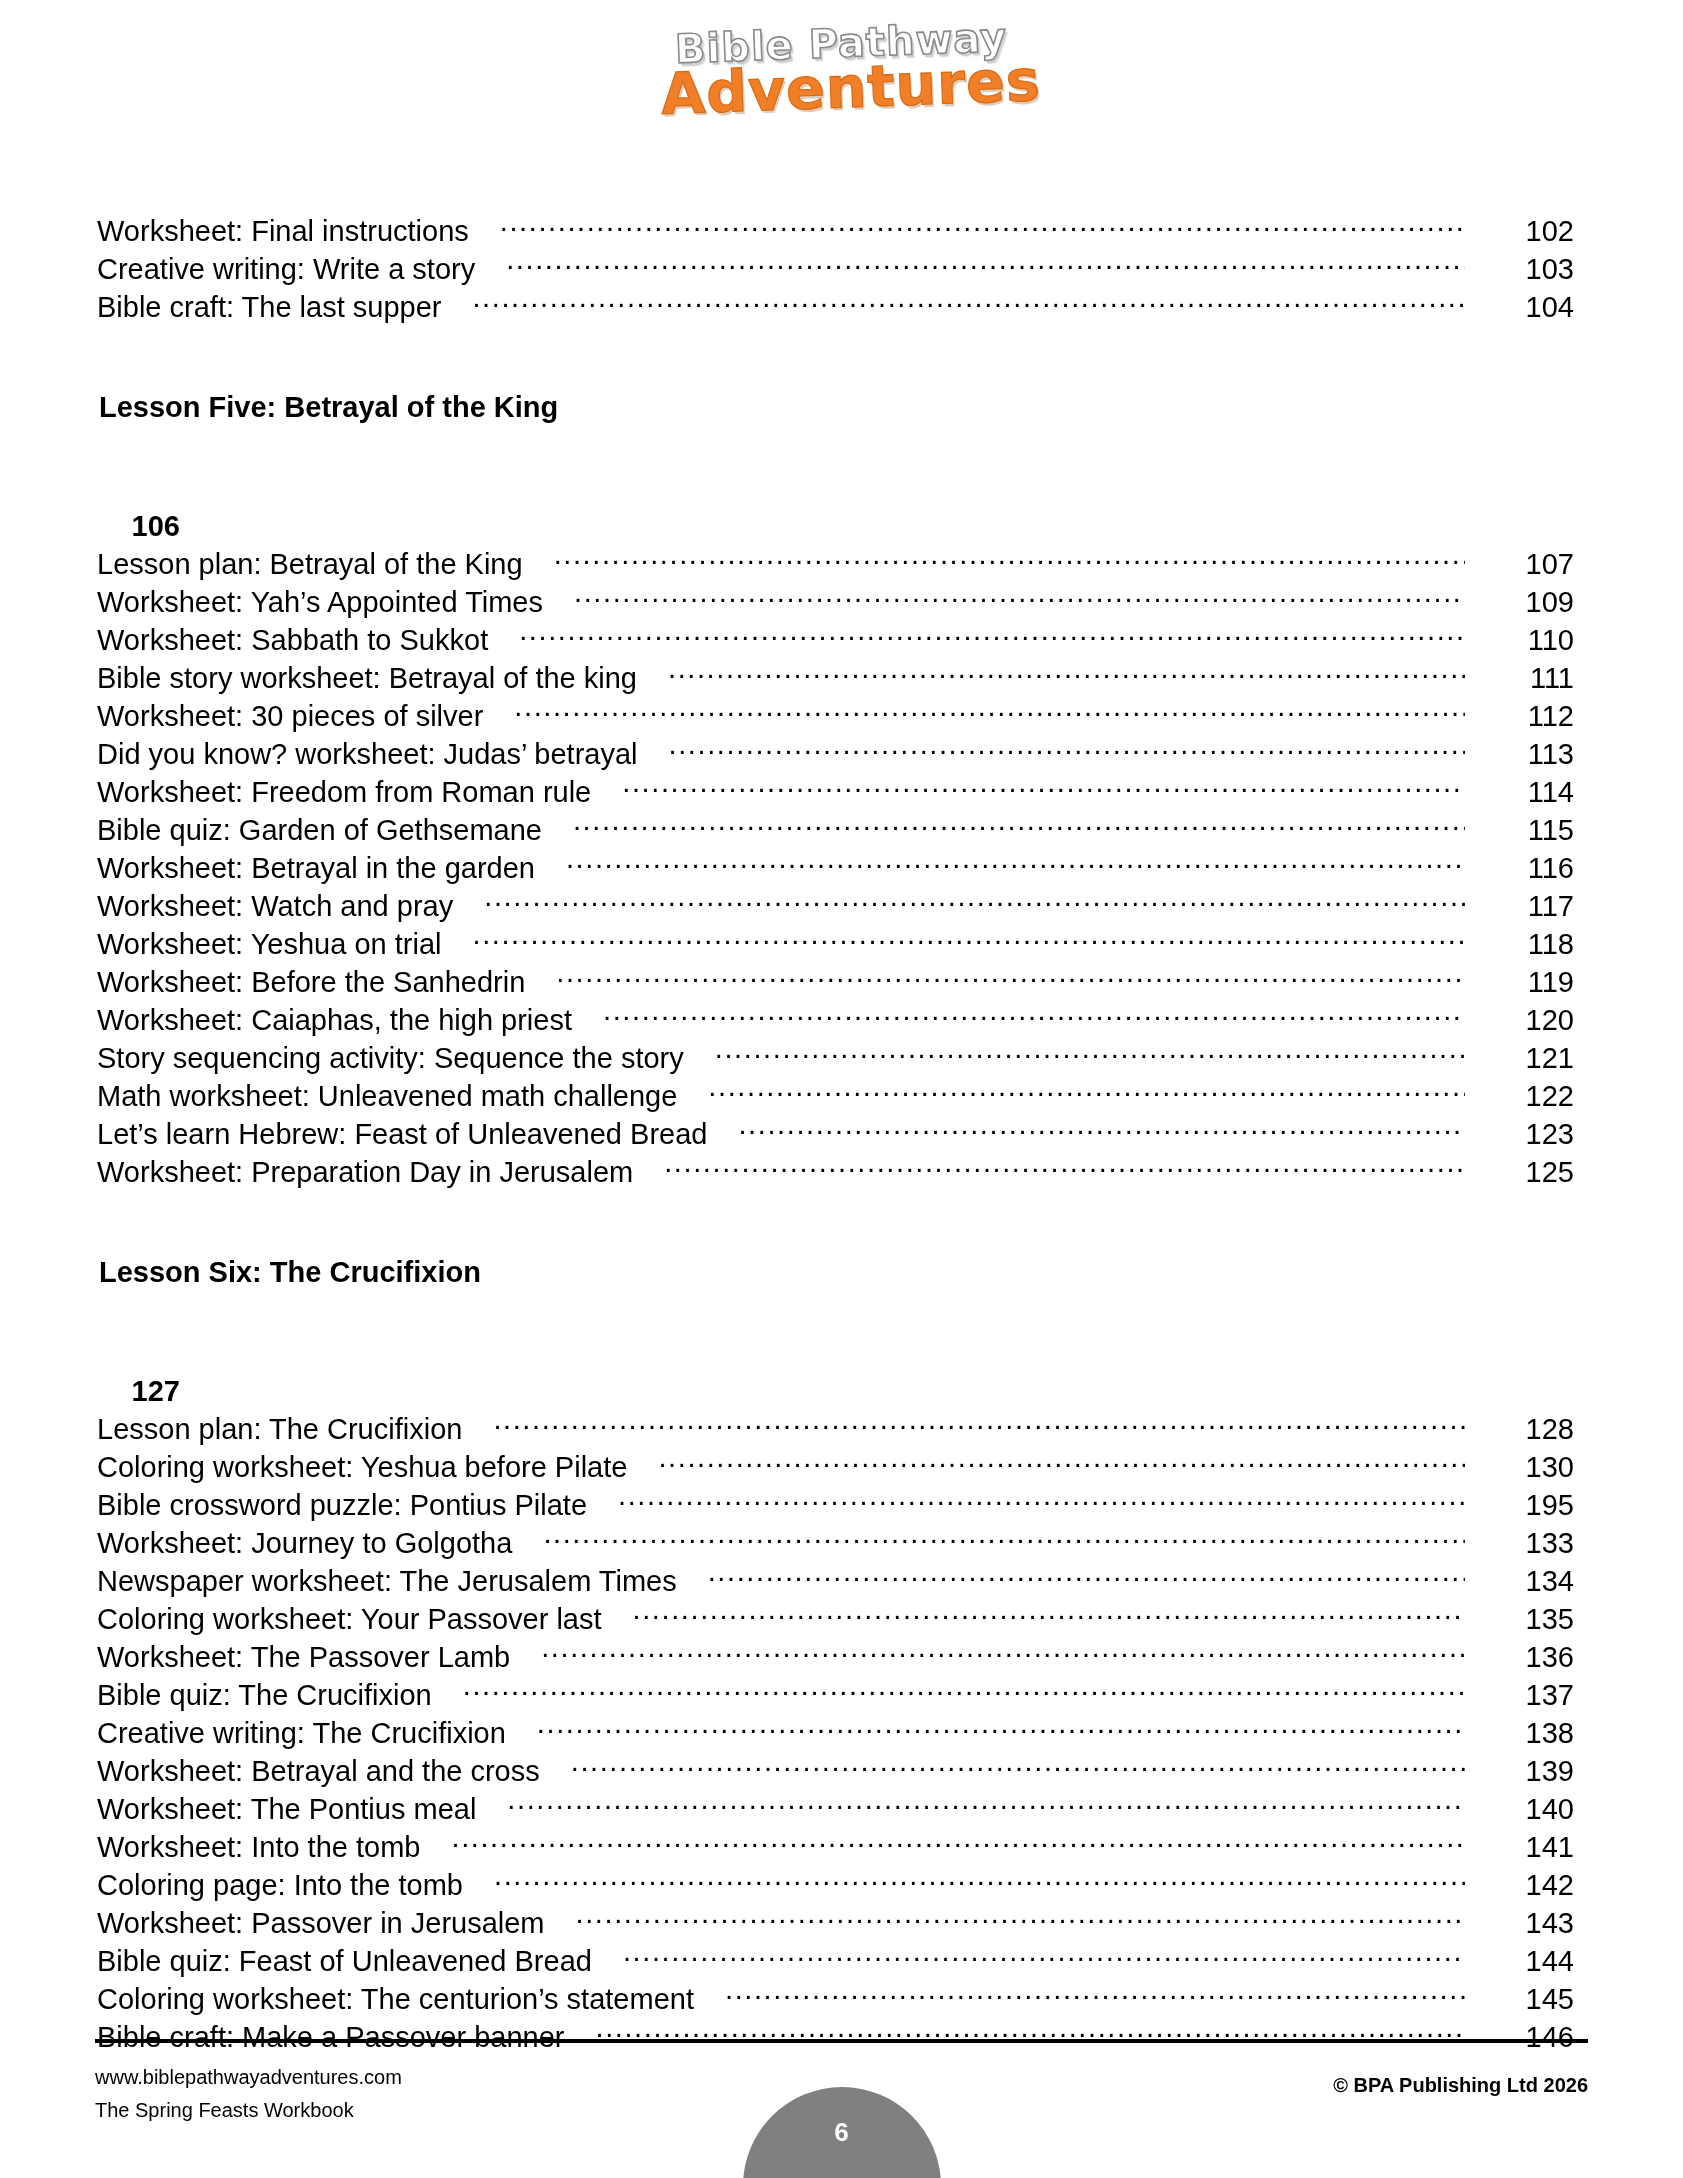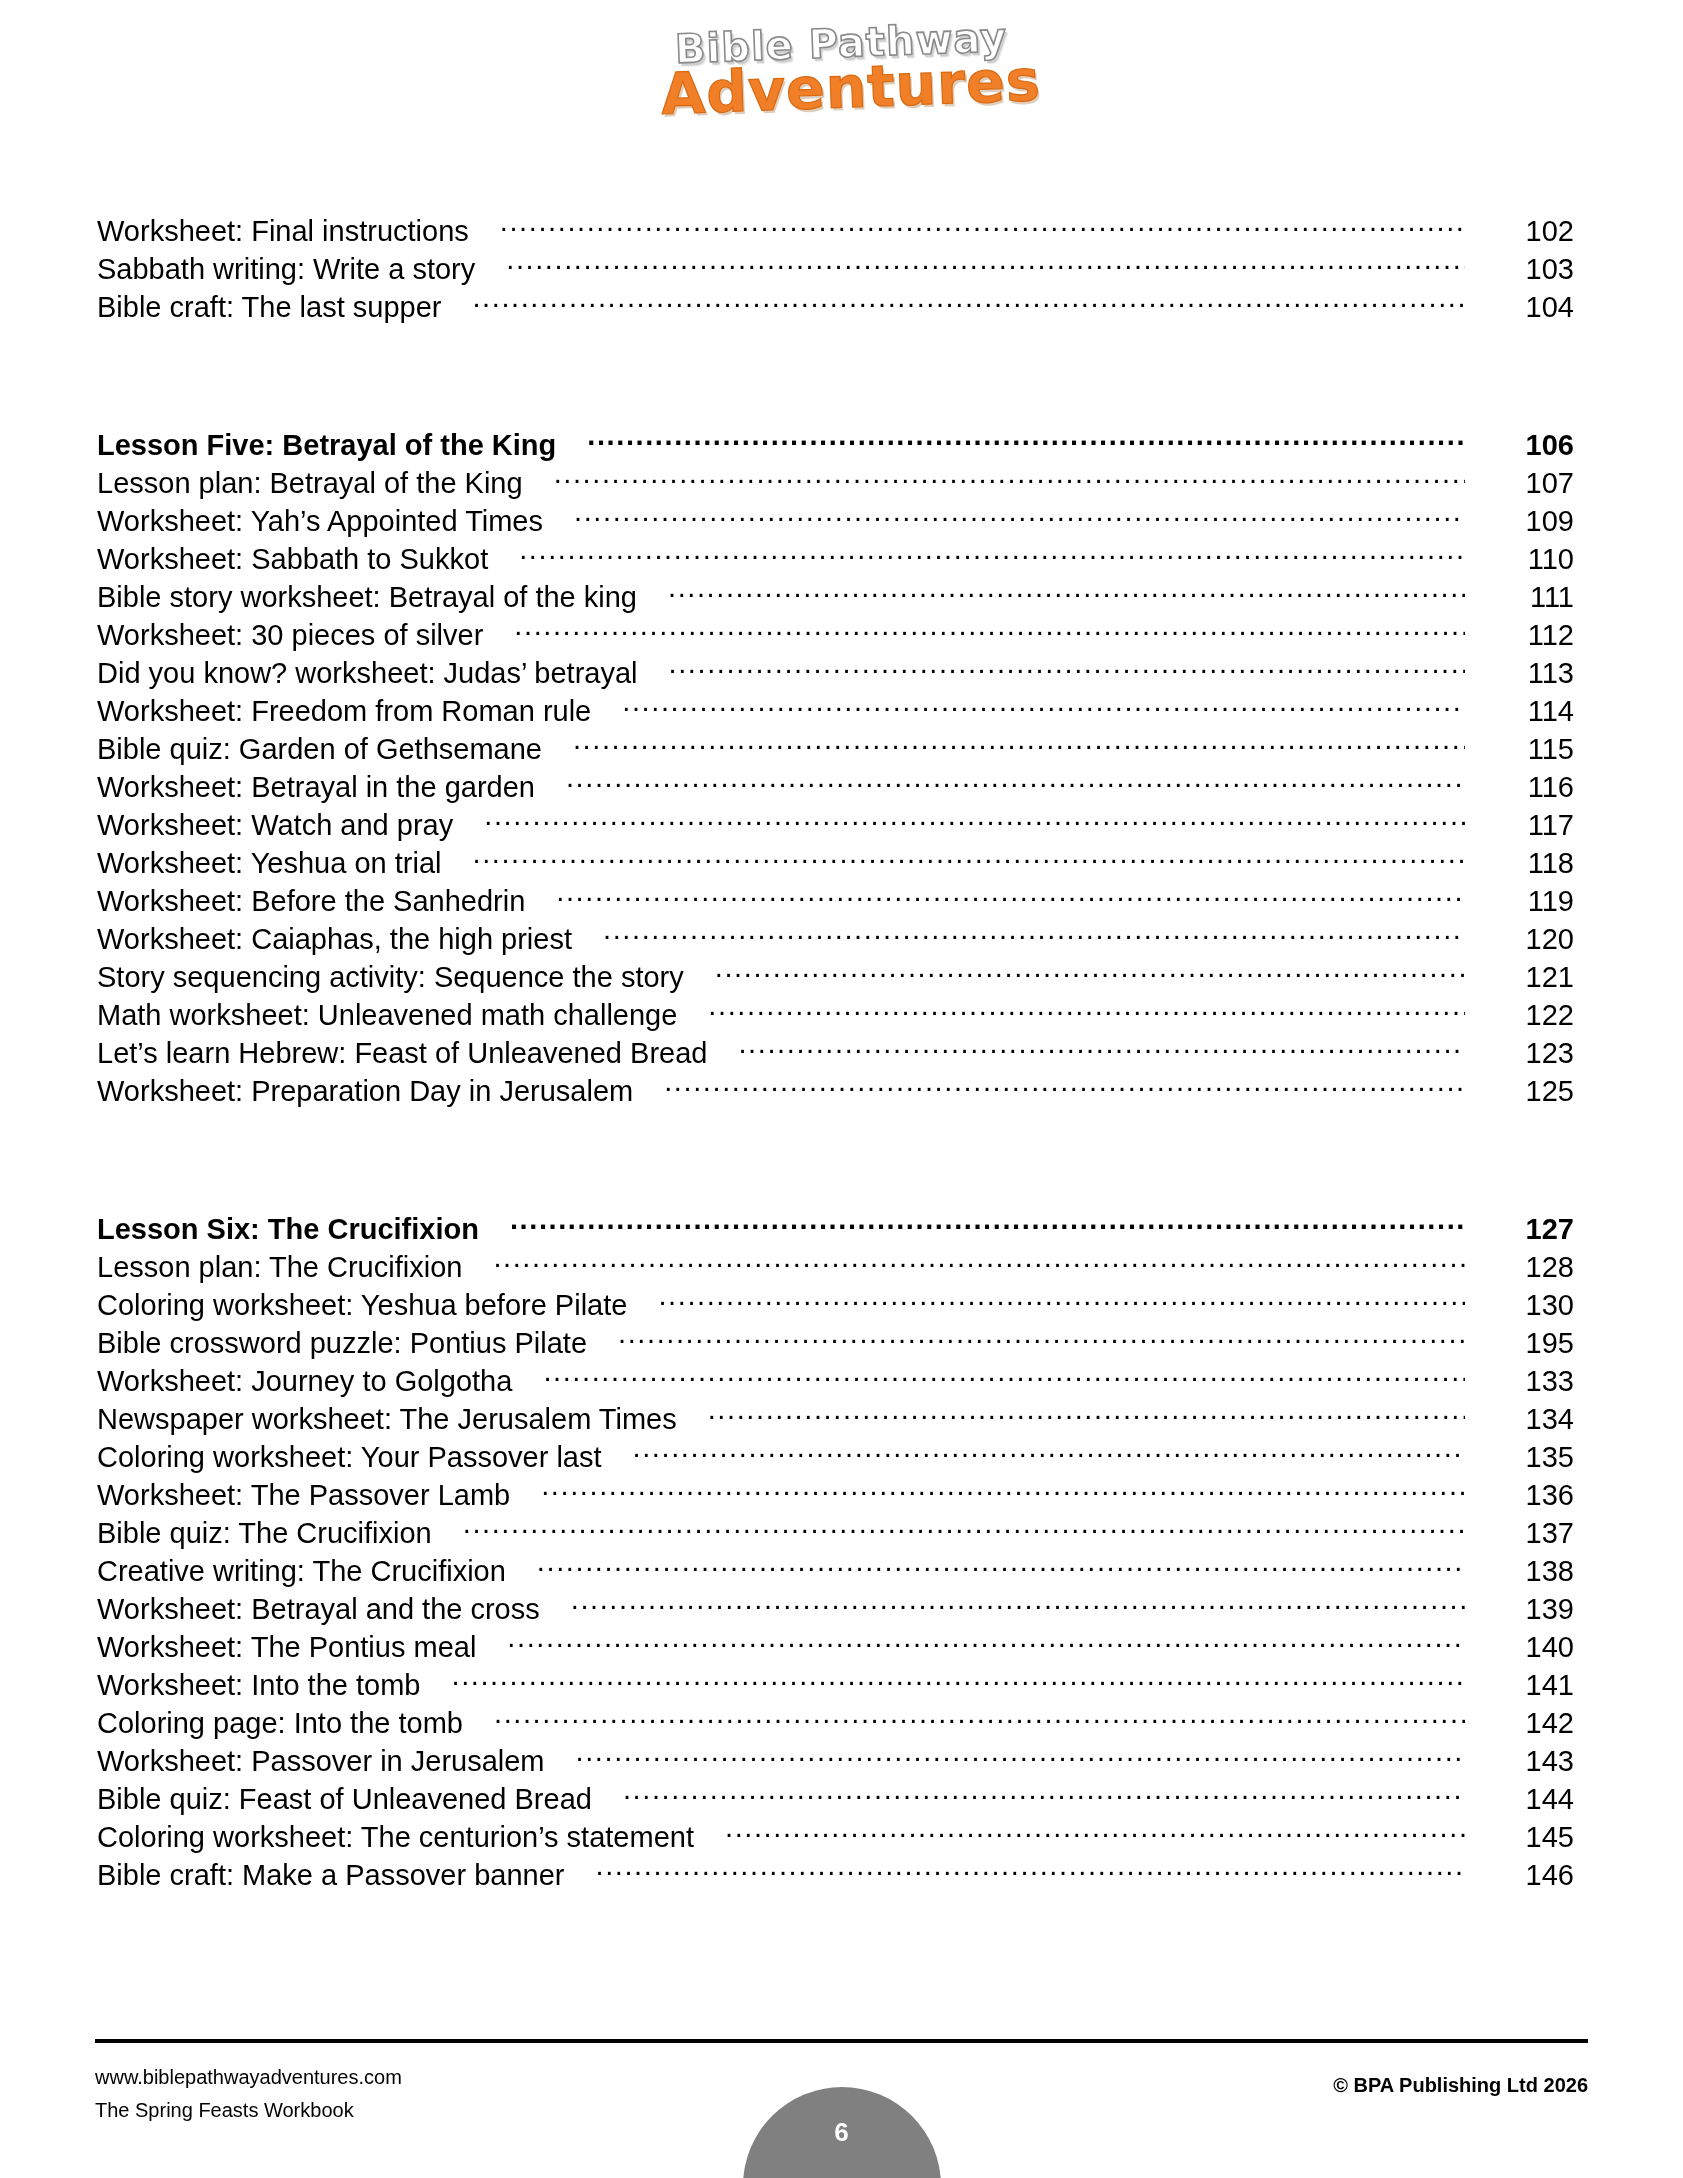--- a/index.html
+++ b/index.html
@@ -89,21 +89,22 @@
     white-space:nowrap;
   }
   .toc-row .pageno{
     flex:0 0 auto;
     width:73px;
     text-align:right;
     padding-left:8px;
   }
   .toc-row.heading{
     font-weight:700;
-    margin-top:56px;
+    margin-top:18px;
+    flex-direction:column;
   }
   .toc-row.heading .leader::before{font-weight:700;}
   .spacer-block{height:44px;}
 
   
   .footer-rule{
     position:absolute;
     left:95px;right:95px;
     top:2039px;
     height:4px;
@@ -162,21 +163,21 @@
     <div class="logo-line2">Adventures</div>
   </div>
 
   <div class="toc" id="toc-root">
       <div class="toc-row">
         <span class="label">Worksheet: Final instructions</span>
         <span class="leader"></span>
         <span class="pageno">102</span>
       </div>
       <div class="toc-row">
-        <span class="label">Sabbath writing: Write a story</span>
+        <span class="label">Creative writing: Write a story</span>
         <span class="leader"></span>
         <span class="pageno">103</span>
       </div>
       <div class="toc-row">
         <span class="label">Bible craft: The last supper</span>
         <span class="leader"></span>
         <span class="pageno">104</span>
       </div>
       <div class="spacer-block"></div>
       <div class="toc-row heading">

